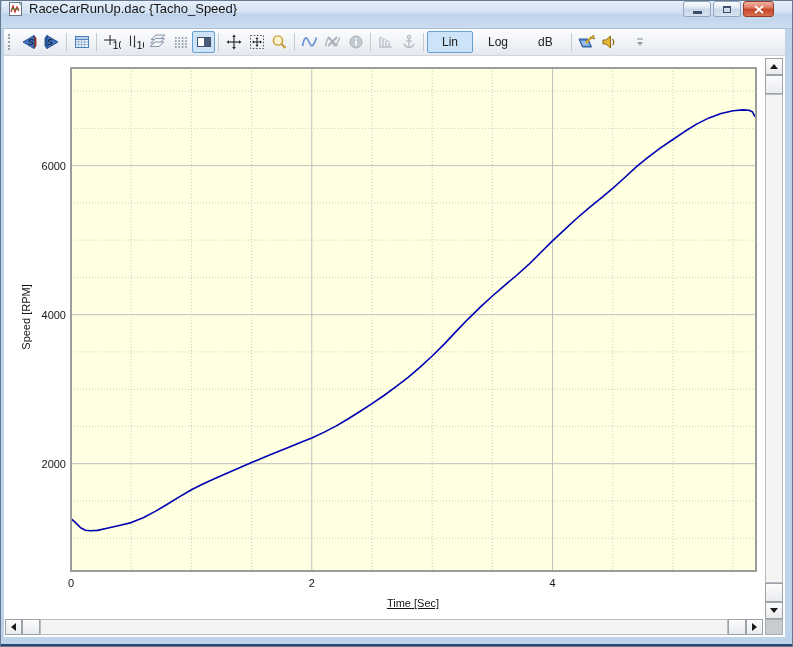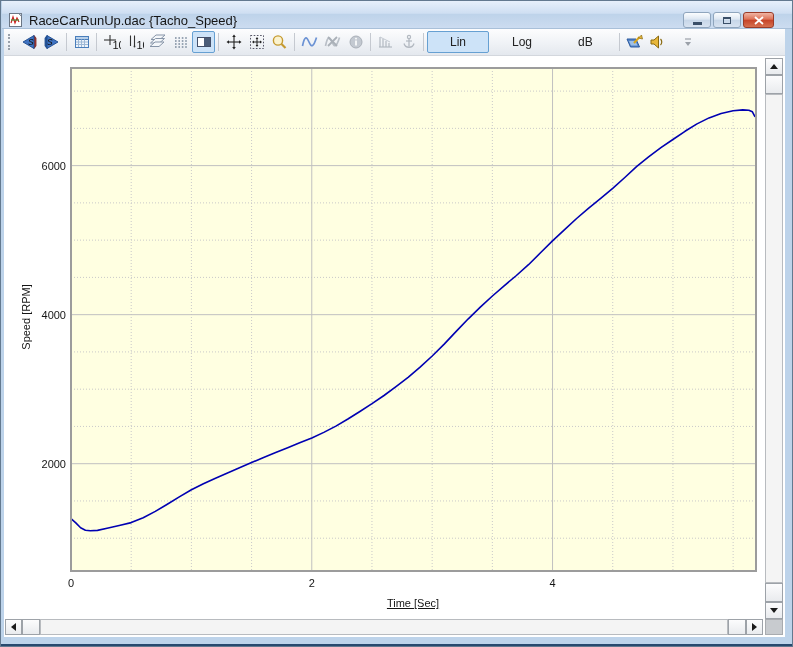--- a/index.html
+++ b/index.html
@@ -2,40 +2,40 @@
 <html><head>
 <meta charset="utf-8">
 <style>
   html,body{margin:0;padding:0;background:#e8e8e8;font-family:"Liberation Sans",sans-serif;}
   .window{position:relative;width:793px;height:647px;background:#bdd3ea;border:1px solid #63798f;box-sizing:border-box;overflow:hidden;}
   .bottom-edge{position:absolute;left:0;bottom:0;width:100%;height:2px;background:#27496e;}
 
   
   .titlebar{position:absolute;left:1px;top:0;width:791px;height:28px;
     background:linear-gradient(#e7f0fb,#cfdff2 45%,#bed3ea 50%,#ccdcf0);
-    display:flex;align-items:flex-end;border-bottom:1px solid #a9c0d9;box-sizing:border-box;}
+    display:flex;align-items:flex-start;border-bottom:1px solid #a9c0d9;box-sizing:border-box;}
   .app-icon{width:16px;height:16px;margin:0 5px 0 6px;flex:0 0 auto;}
   .title-text{font-size:13px;color:#151515;white-space:nowrap;}
   .cap-buttons{margin-left:auto;margin-right:19px;display:flex;gap:2px;}
   .cap-btn{width:28px;height:16px;border:1px solid #8fa5bd;border-radius:3px;
     background:linear-gradient(#fbfdfe,#dde7f2 45%,#c6d6e8 50%,#d8e3f1);
     display:flex;align-items:center;justify-content:center;box-sizing:border-box;}
   .cap-btn.close{width:31px;border-color:#9a3b28;background:linear-gradient(#f0b5a4,#dd7257 45%,#c64328 50%,#d6704f);}
   .glyph-min{width:9px;height:3px;background:#3a4f68;margin-top:6px;}
   .glyph-restore{width:8px;height:7px;border:1px solid #3a4f68;border-top:2px solid #3a4f68;background:transparent;box-sizing:border-box;}
 
   
   .toolbar{position:absolute;left:3px;top:28px;width:781px;height:27px;
     background:linear-gradient(#fdfdfe,#eef1f5 60%,#e4e8ee);
     border-bottom:1px solid #d3d7dd;display:flex;align-items:center;box-sizing:border-box;padding-left:3px;}
   .grip{width:3px;height:16px;border-left:2px dotted #9aa1aa;margin:0 4px 0 1px;}
   .tb-btn{width:23px;height:22px;display:flex;align-items:center;justify-content:center;
     border:1px solid transparent;border-radius:2px;box-sizing:border-box;flex:0 0 auto;}
   .tb-btn.selected{background:#cde3f8;border-color:#66a0d2;}
-  .tb-txt{width:auto;padding:0 22px;font-size:12px;color:#222;height:22px;}
+  .tb-txt{width:auto;padding:0 14px;font-size:12px;color:#222;height:22px;}
   .tb-sep{width:1px;height:18px;background:#c5c9d0;margin:0 3px;flex:0 0 auto;}
   .tb-overflow{margin-left:8px;}
 
   
   .client{position:absolute;left:3px;top:55px;width:781px;height:581px;background:#ffffff;}
   #chart-svg{position:absolute;left:0;top:0;}
   svg text{font-family:"Liberation Sans",sans-serif;font-size:11px;fill:#151515;}
   .ylabel{position:absolute;left:22px;top:261px;transform:translate(-50%,-50%) rotate(-90deg);
     font-size:11px;color:#151515;white-space:nowrap;}
   .xlabel{position:absolute;left:409px;top:541px;transform:translateX(-50%);

